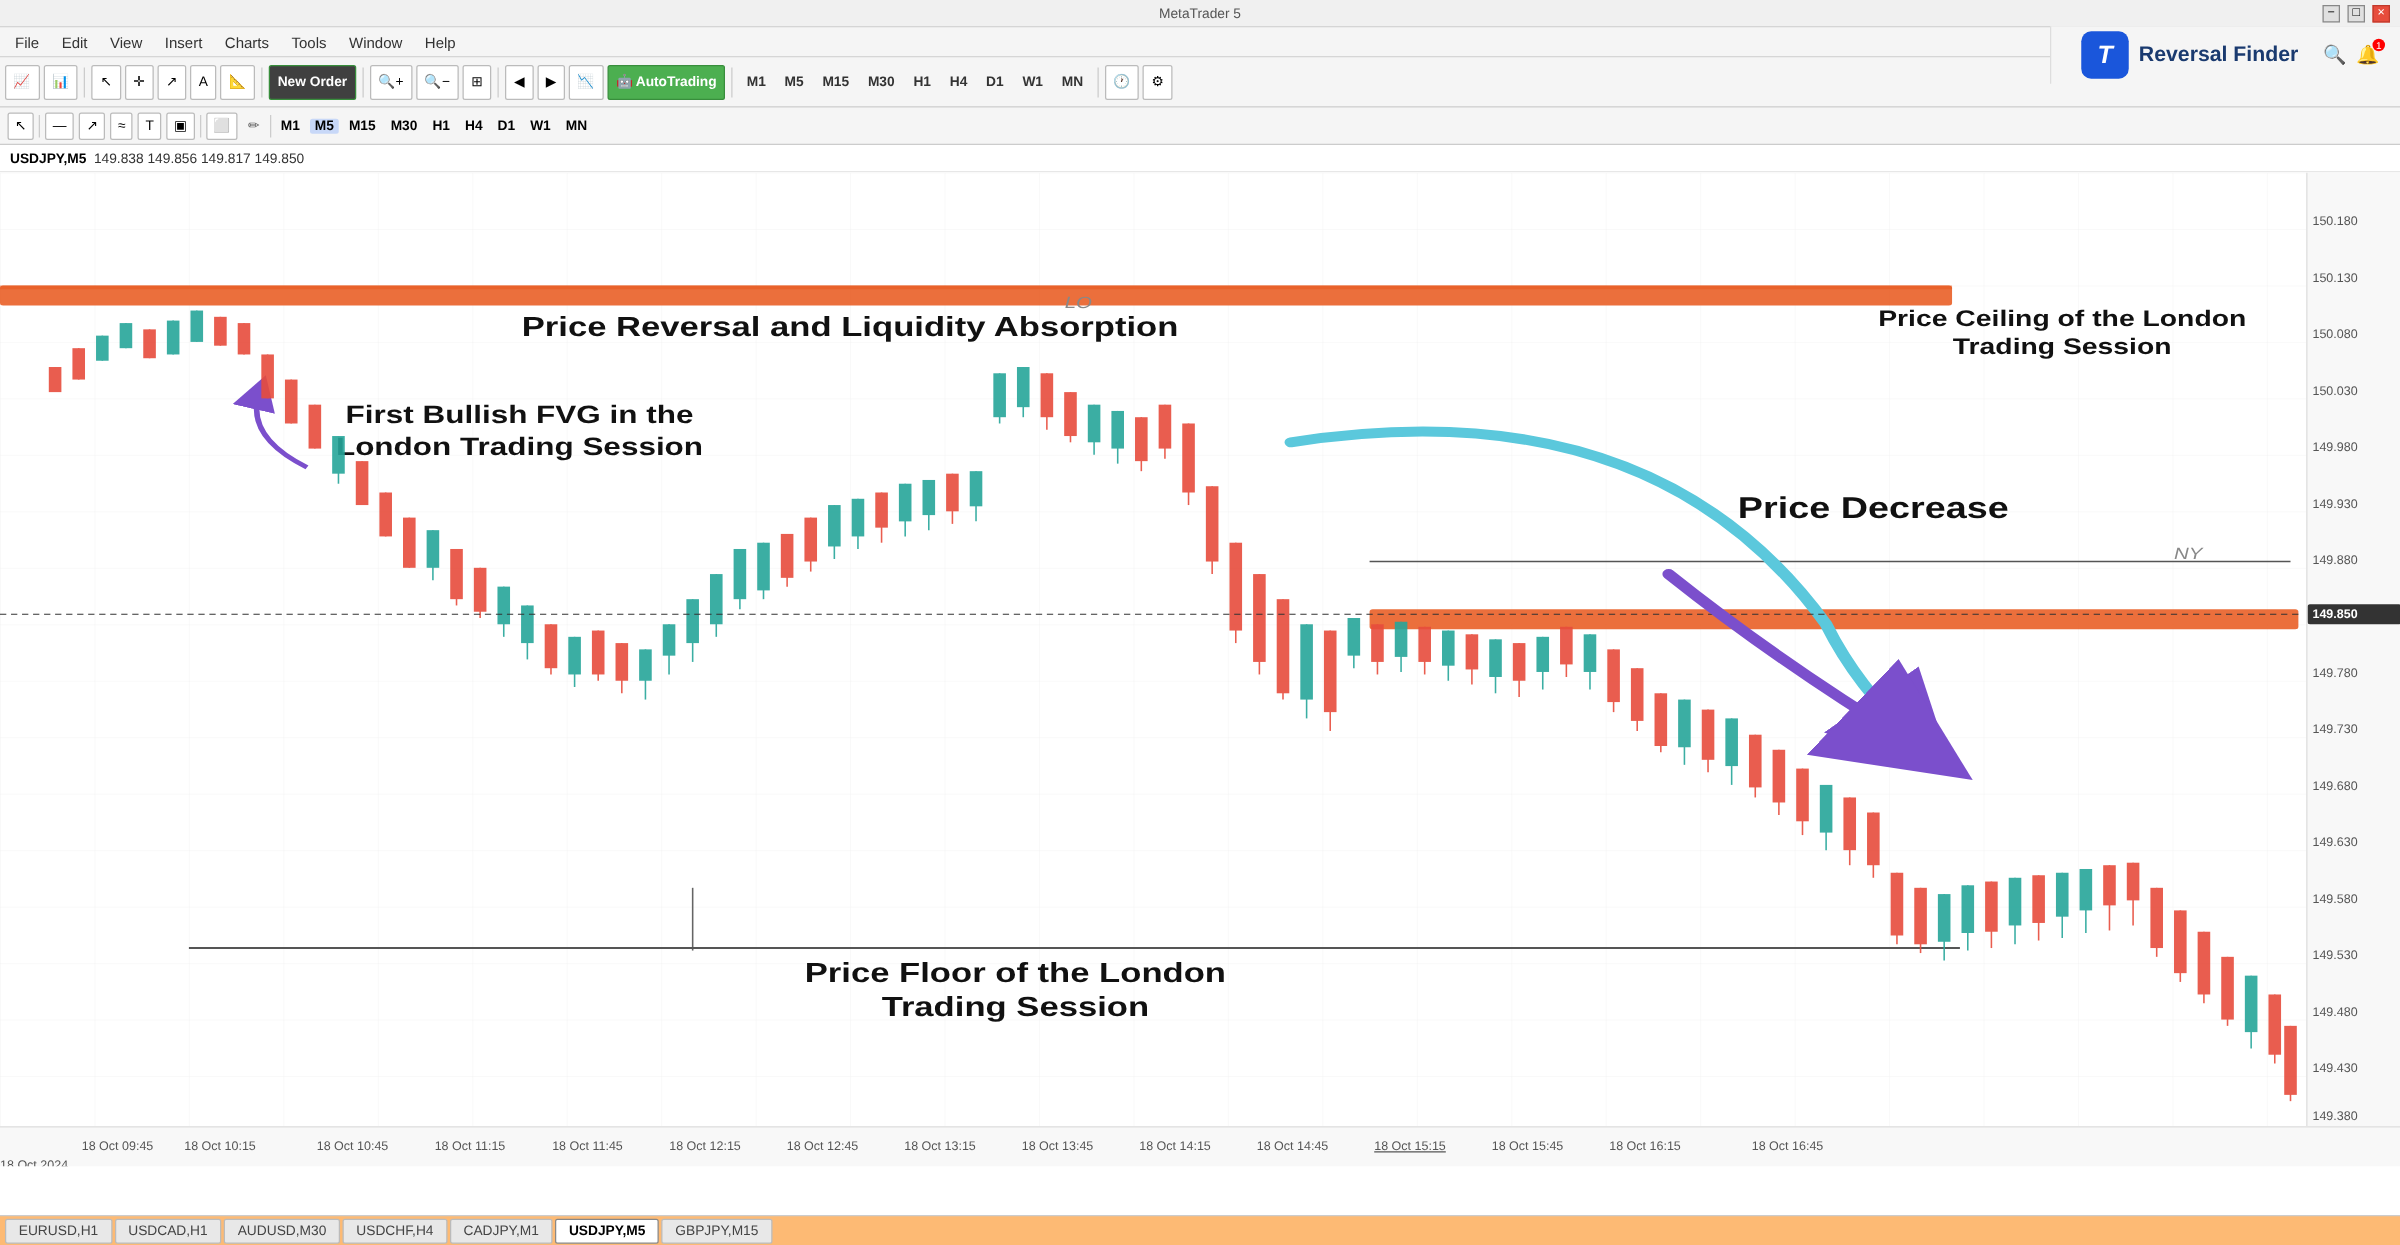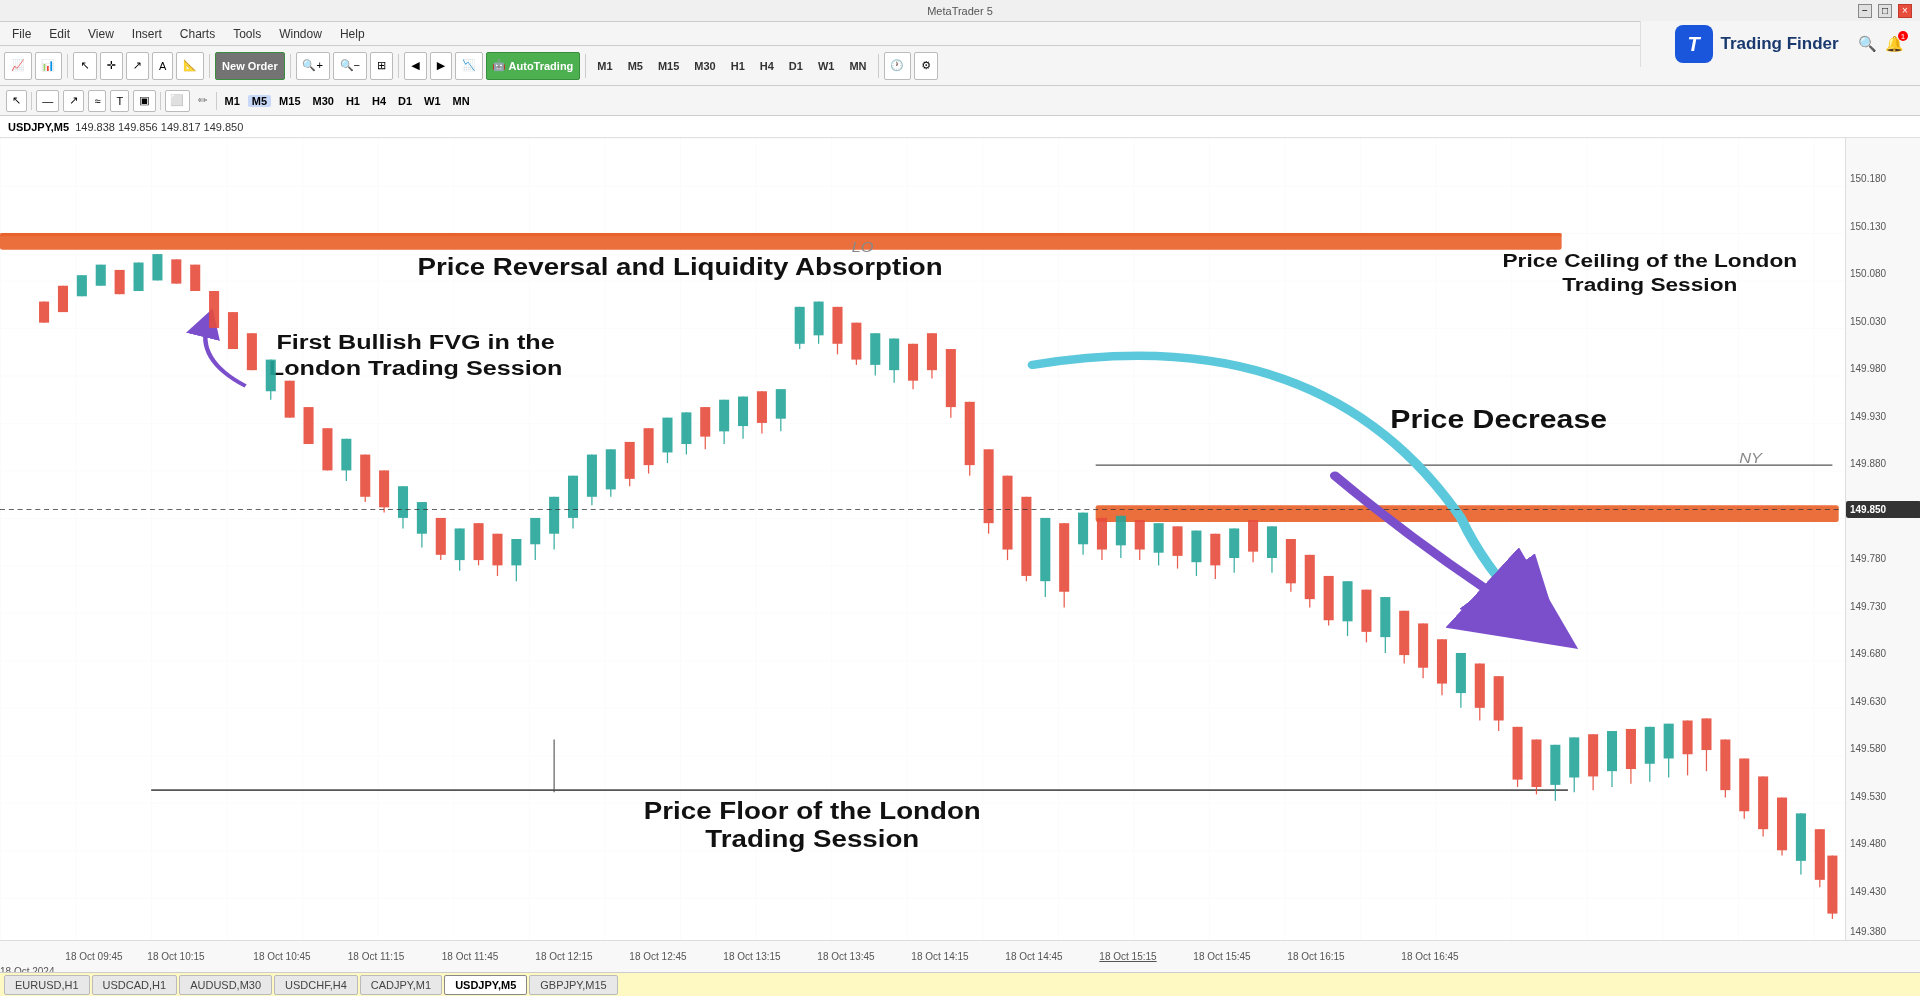--- a/index.html
+++ b/index.html
@@ -66,21 +66,21 @@
       height: 28px;
       padding: 0 6px;
       font-size: 11px;
       border: 1px solid #bbb;
       background: #fff;
       cursor: pointer;
       border-radius: 2px;
       display: flex; align-items: center; gap: 2px;
     }
     .tb-btn.primary {
-      background: #737373;
+      background: #404040;
       color: white;
       border-color: #388E3C;
       font-weight: bold;
     }
     .tb-sep { width: 1px; height: 24px; background: #ccc; margin: 0 2px; }
     .tb-timeframe {
       padding: 2px 6px;
       font-size: 11px;
       font-weight: bold;
       color: #333;
@@ -173,26 +173,27 @@
       position: absolute;
       text-align: center;
       font-size: 10px;
       color: #555;
       transform: translateX(-50%);
     }
 
     
     .symbol-tabs {
       height: 24px;
-      background: #fef9c3;
+      background: #fdba74;
       border-top: 1px solid #ccc;
       display: flex;
       align-items: center;
       padding: 0 4px;
       gap: 2px;
+      margin-top: 39px;
     }
     .sym-tab {
       height: 20px;
       padding: 0 10px;
       font-size: 11px;
       border: 1px solid #bbb;
       background: #e8e8e8;
       cursor: pointer;
       border-radius: 2px;
       display: flex; align-items: center;
@@ -225,21 +226,21 @@
       <div class="menu-item">Insert</div>
       <div class="menu-item">Charts</div>
       <div class="menu-item">Tools</div>
       <div class="menu-item">Window</div>
       <div class="menu-item">Help</div>
     </div>
 
     <div style="position:absolute;right:0;top:-1px;width:280px;height:46px;background:#f5f5f5;display:flex;align-items:center;justify-content:flex-end;padding-right:16px;gap:10px;border-left:1px solid #ddd;z-index:10;">
       <div style="display:flex;align-items:center;gap:8px;">
         <div style="width:38px;height:38px;background:#1a56db;border-radius:8px;display:flex;align-items:center;justify-content:center;font-size:20px;font-weight:900;color:white;font-style:italic;">T</div>
-        <span style="font-size:17px;font-weight:bold;color:#1a3a6f;">Trading Finder</span>
+        <span style="font-size:17px;font-weight:bold;color:#1a3a6f;">Reversal Finder</span>
       </div>
       <div style="display:flex;gap:8px;align-items:center;margin-left:10px;">
         <span style="font-size:15px;color:#666;cursor:pointer;">🔍</span>
         <span style="font-size:15px;color:#e74c3c;cursor:pointer;position:relative;">🔔<span style="position:absolute;top:-4px;right:-4px;background:red;color:white;font-size:8px;width:10px;height:10px;border-radius:50%;display:flex;align-items:center;justify-content:center;">1</span></span>
       </div>
     </div>
   </div>
 
   <div class="toolbar">
     <button class="tb-btn">📈</button>

